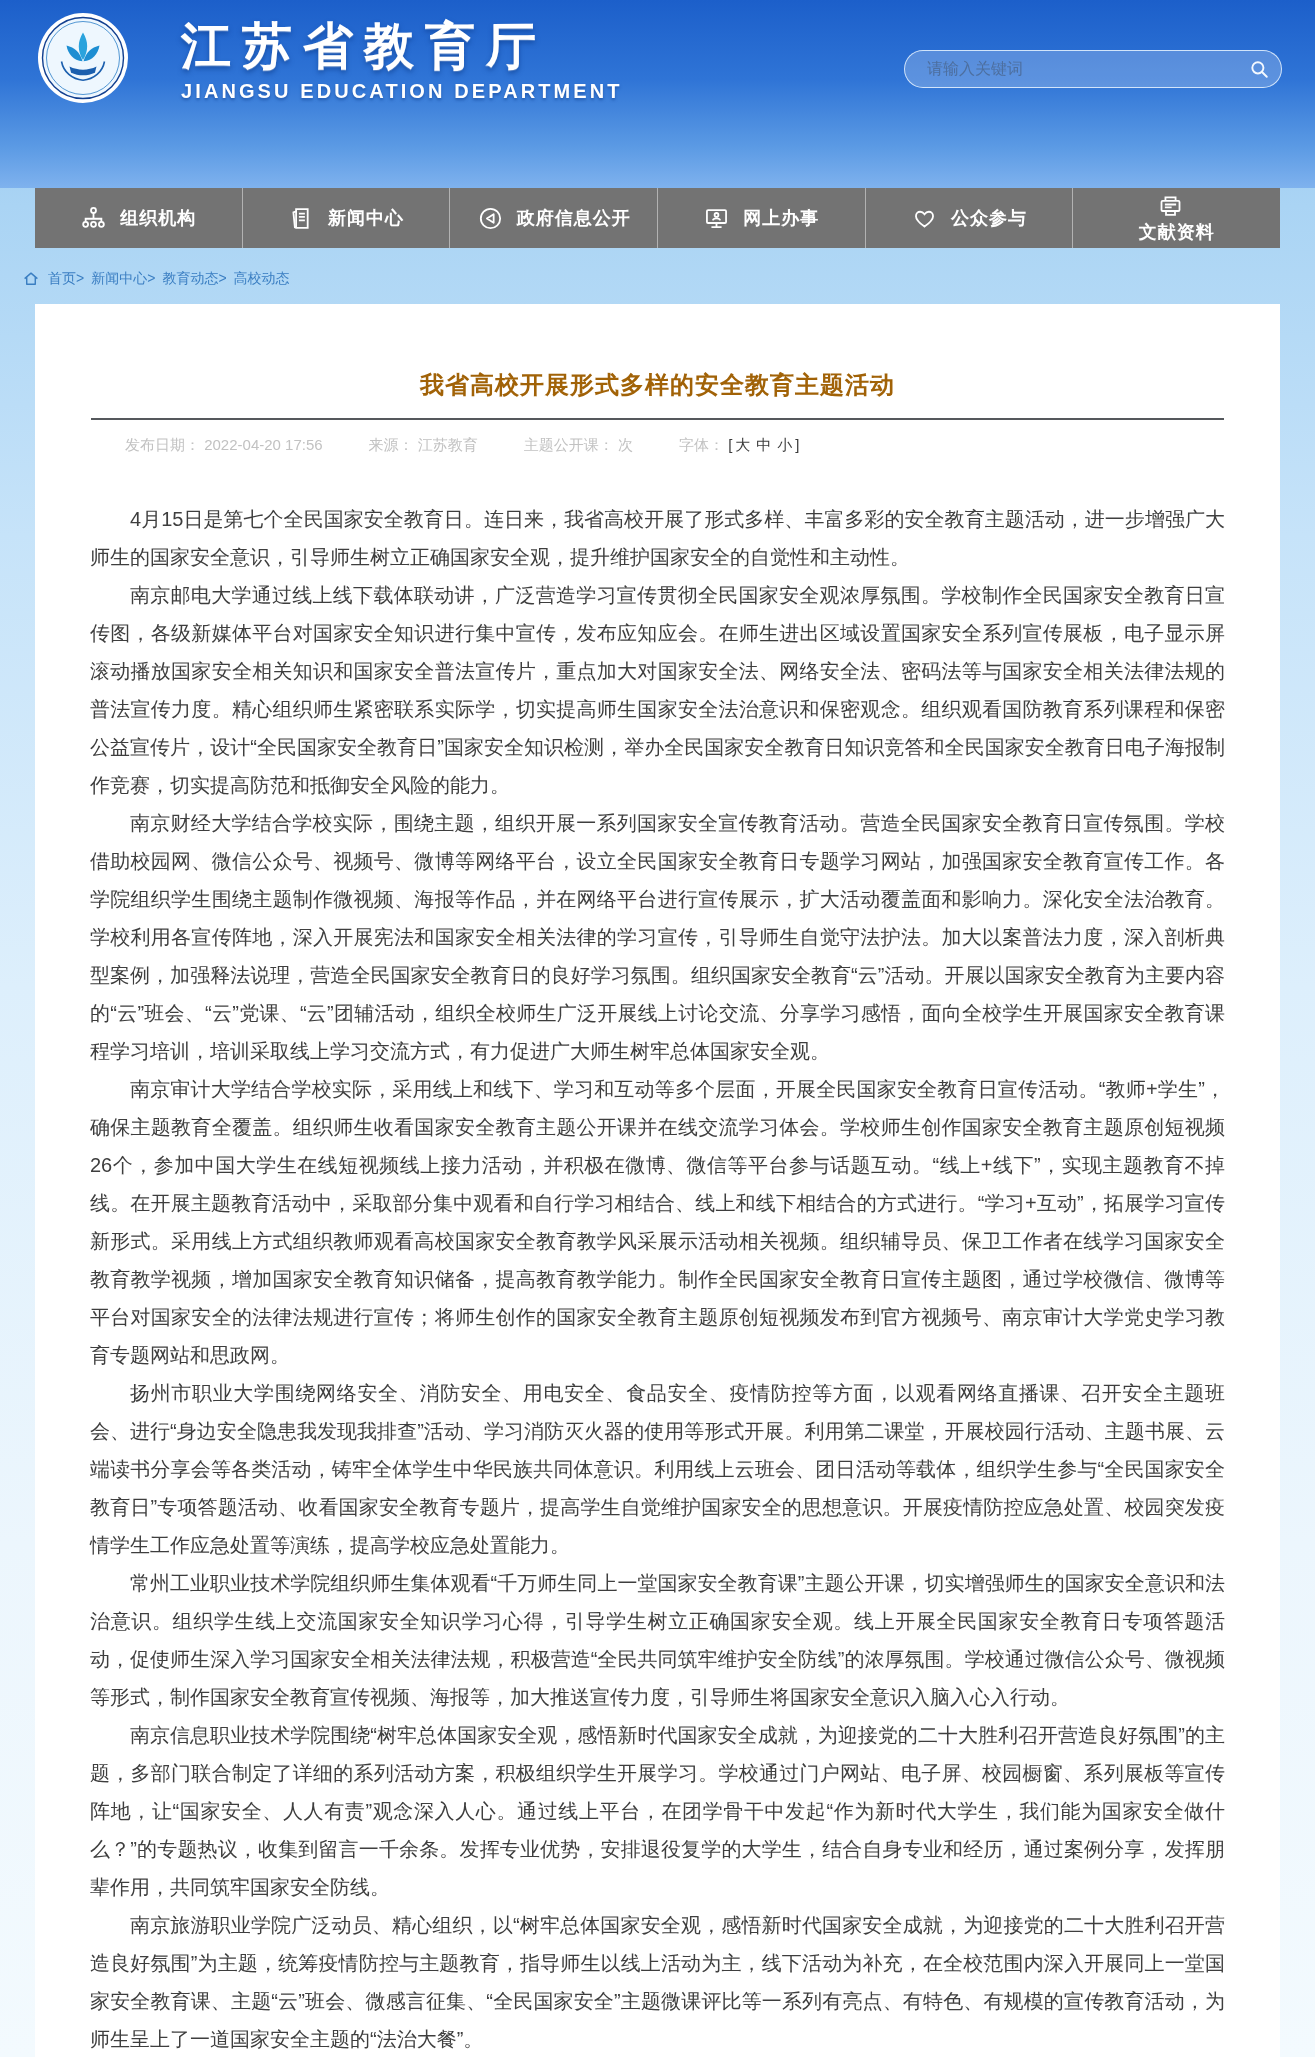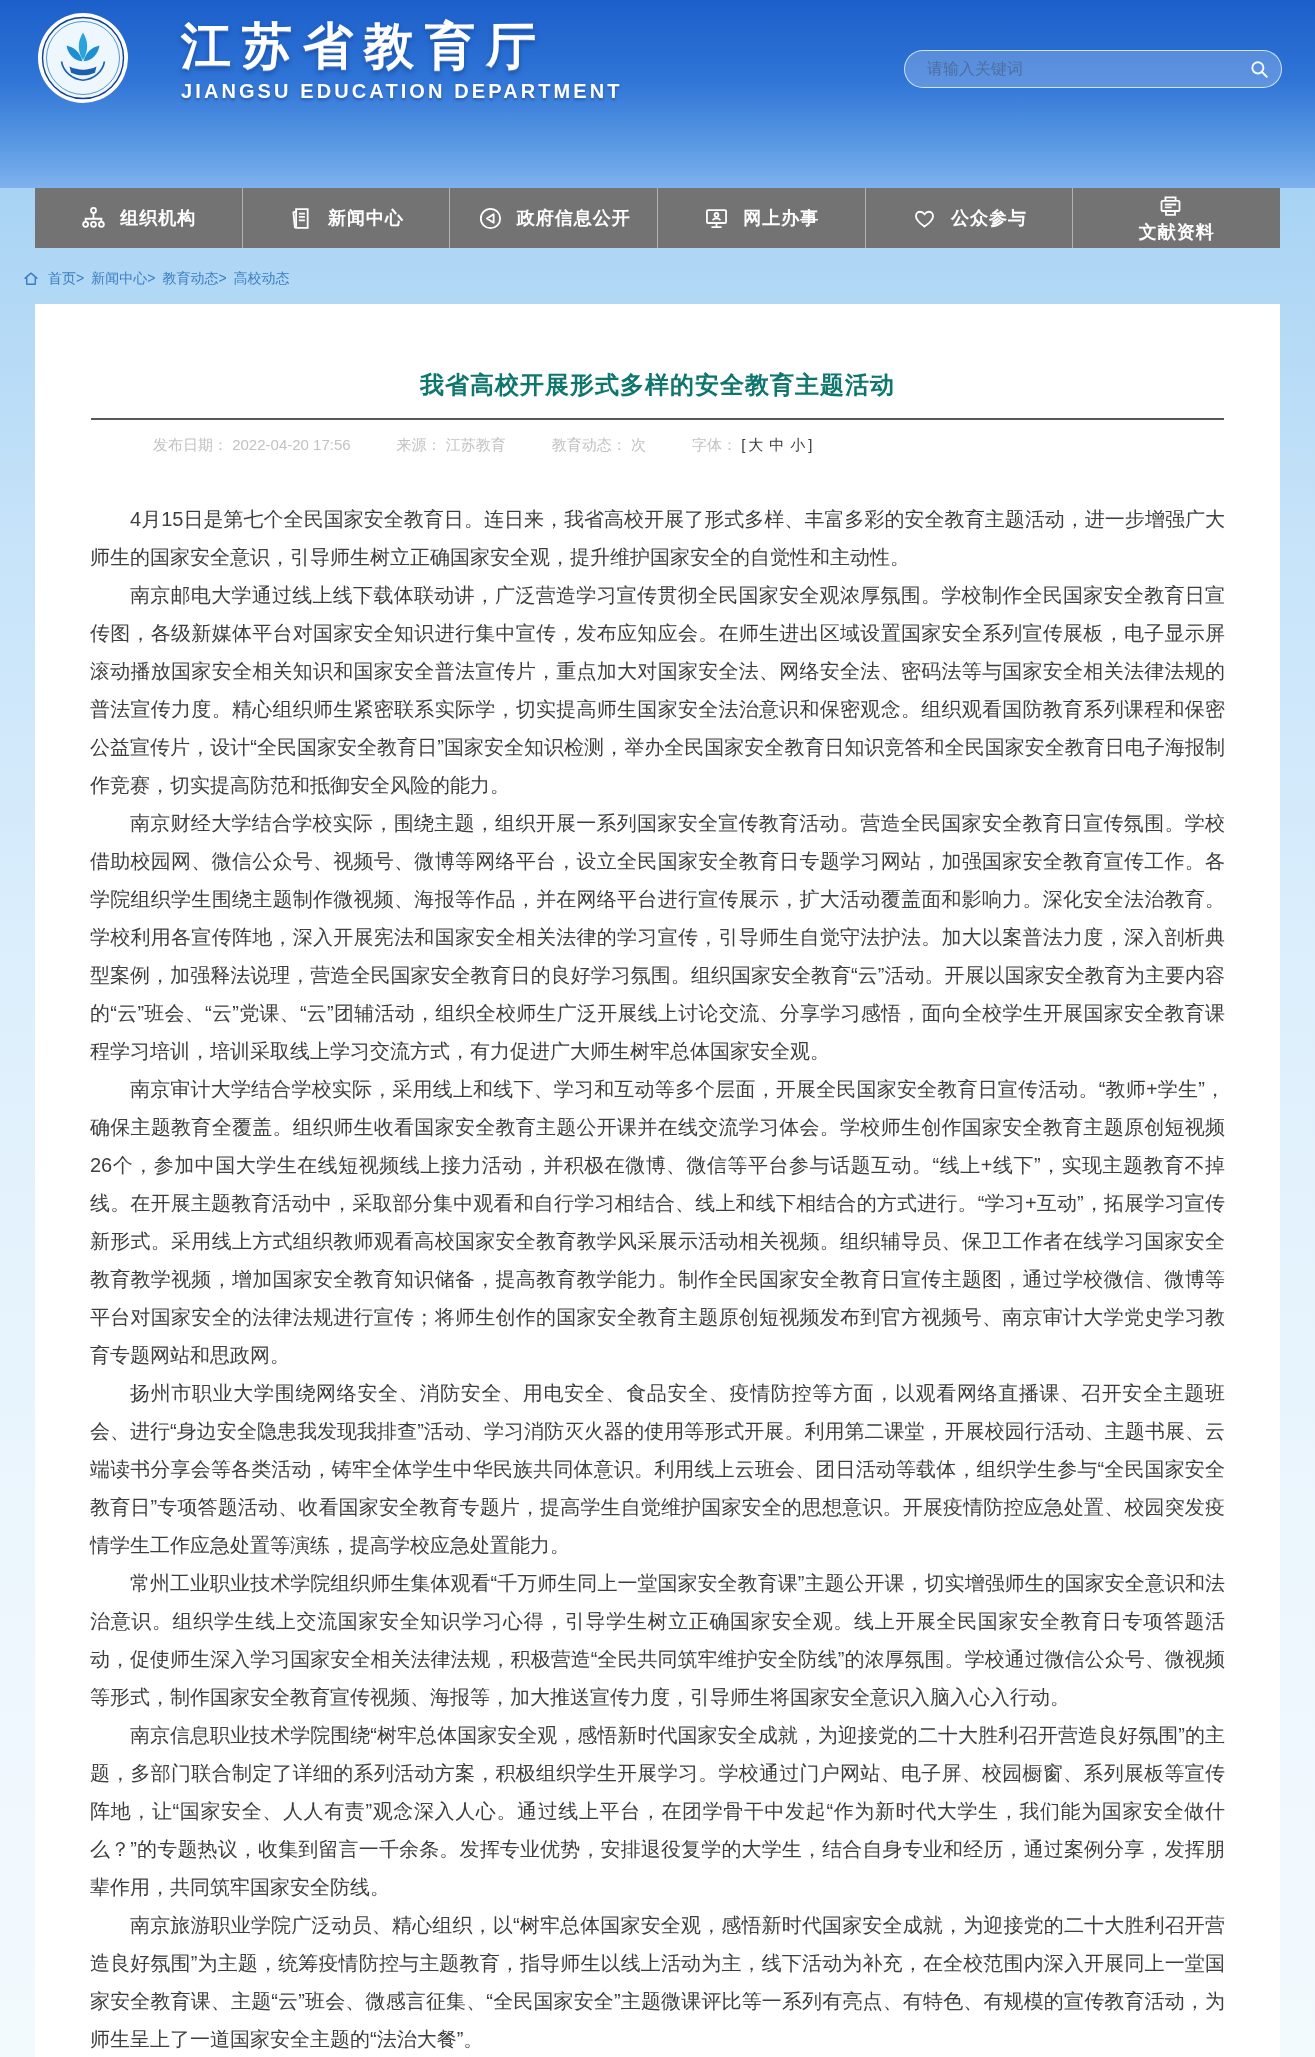--- a/index.html
+++ b/index.html
@@ -38,23 +38,23 @@
   .nav-icon svg{width:100%;height:100%;display:block;}
   
   .breadcrumb{position:absolute;left:22px;top:270px;display:flex;align-items:center;
     font-size:14px;color:#3a7ec2;}
   .home-icon{width:18px;height:18px;margin-right:8px;color:#3a7ec2;}
   .home-icon svg{width:100%;height:100%;display:block;}
   .crumb{margin-right:7px;cursor:pointer;white-space:pre;}
   
   .card{position:absolute;left:35px;top:304px;width:1245px;height:1753px;background:#ffffff;overflow:hidden;}
   .article-title{margin:64px 56px 0;text-align:center;font-size:24px;font-weight:bold;
-    color:#0f766e;line-height:34px;letter-spacing:1px;}
+    color:#a16207;line-height:34px;letter-spacing:1px;}
   .title-divider{margin:16px 56px 0;border-top:2px solid #55585c;height:0;}
-  .meta{margin:14px 0 0 118px;font-size:15px;color:#c2c2c2;display:flex;align-items:center;line-height:22px;}
+  .meta{margin:14px 0 0 90px;font-size:15px;color:#c2c2c2;display:flex;align-items:center;line-height:22px;}
   .meta .item{margin-right:46px;white-space:pre;}
   .font-bracket{color:#3c3c3c;}
   .font-opt{color:#3c3c3c;margin:0 3px;cursor:pointer;}
   .article-body{margin:44px 55px 0;font-size:20px;line-height:38px;color:#3e3e3e;
     text-align:justify;}
   .article-body p{margin:0;text-indent:2em;}
 </style>
 </head>
 <body>
 
@@ -176,21 +176,21 @@
   </span>
   <span><span class="crumb">首页&gt;</span><span class="crumb">新闻中心&gt;</span><span class="crumb">教育动态&gt;</span><span class="crumb">高校动态</span></span>
 </div>
 
 <div class="card">
   <h1 class="article-title">我省高校开展形式多样的安全教育主题活动</h1>
   <div class="title-divider"></div>
   <div class="meta">
     <span class="item"><span>发布日期： </span><span>2022-04-20 17:56</span></span>
     <span class="item"><span>来源： </span><span>江苏教育</span></span>
-    <span class="item"><span>教育动态： </span><span>次</span></span>
+    <span class="item"><span>主题公开课： </span><span>次</span></span>
     <span class="item"><span>字体：</span> <span class="font-bracket">[</span><span><span class="font-opt">大</span><span class="font-opt">中</span><span class="font-opt">小</span></span><span class="font-bracket">]</span></span>
   </div>
   <div class="article-body">
       <p>4月15日是第七个全民国家安全教育日。连日来，我省高校开展了形式多样、丰富多彩的安全教育主题活动，进一步增强广大师生的国家安全意识，引导师生树立正确国家安全观，提升维护国家安全的自觉性和主动性。</p>
       <p>南京邮电大学通过线上线下载体联动讲，广泛营造学习宣传贯彻全民国家安全观浓厚氛围。学校制作全民国家安全教育日宣传图，各级新媒体平台对国家安全知识进行集中宣传，发布应知应会。在师生进出区域设置国家安全系列宣传展板，电子显示屏滚动播放国家安全相关知识和国家安全普法宣传片，重点加大对国家安全法、网络安全法、密码法等与国家安全相关法律法规的普法宣传力度。精心组织师生紧密联系实际学，切实提高师生国家安全法治意识和保密观念。组织观看国防教育系列课程和保密公益宣传片，设计“全民国家安全教育日”国家安全知识检测，举办全民国家安全教育日知识竞答和全民国家安全教育日电子海报制作竞赛，切实提高防范和抵御安全风险的能力。</p>
       <p>南京财经大学结合学校实际，围绕主题，组织开展一系列国家安全宣传教育活动。营造全民国家安全教育日宣传氛围。学校借助校园网、微信公众号、视频号、微博等网络平台，设立全民国家安全教育日专题学习网站，加强国家安全教育宣传工作。各学院组织学生围绕主题制作微视频、海报等作品，并在网络平台进行宣传展示，扩大活动覆盖面和影响力。深化安全法治教育。学校利用各宣传阵地，深入开展宪法和国家安全相关法律的学习宣传，引导师生自觉守法护法。加大以案普法力度，深入剖析典型案例，加强释法说理，营造全民国家安全教育日的良好学习氛围。组织国家安全教育“云”活动。开展以国家安全教育为主要内容的“云”班会、“云”党课、“云”团辅活动，组织全校师生广泛开展线上讨论交流、分享学习感悟，面向全校学生开展国家安全教育课程学习培训，培训采取线上学习交流方式，有力促进广大师生树牢总体国家安全观。</p>
       <p>南京审计大学结合学校实际，采用线上和线下、学习和互动等多个层面，开展全民国家安全教育日宣传活动。“教师+学生”，确保主题教育全覆盖。组织师生收看国家安全教育主题公开课并在线交流学习体会。学校师生创作国家安全教育主题原创短视频26个，参加中国大学生在线短视频线上接力活动，并积极在微博、微信等平台参与话题互动。“线上+线下”，实现主题教育不掉线。在开展主题教育活动中，采取部分集中观看和自行学习相结合、线上和线下相结合的方式进行。“学习+互动”，拓展学习宣传新形式。采用线上方式组织教师观看高校国家安全教育教学风采展示活动相关视频。组织辅导员、保卫工作者在线学习国家安全教育教学视频，增加国家安全教育知识储备，提高教育教学能力。制作全民国家安全教育日宣传主题图，通过学校微信、微博等平台对国家安全的法律法规进行宣传；将师生创作的国家安全教育主题原创短视频发布到官方视频号、南京审计大学党史学习教育专题网站和思政网。</p>
       <p>扬州市职业大学围绕网络安全、消防安全、用电安全、食品安全、疫情防控等方面，以观看网络直播课、召开安全主题班会、进行“身边安全隐患我发现我排查”活动、学习消防灭火器的使用等形式开展。利用第二课堂，开展校园行活动、主题书展、云端读书分享会等各类活动，铸牢全体学生中华民族共同体意识。利用线上云班会、团日活动等载体，组织学生参与“全民国家安全教育日”专项答题活动、收看国家安全教育专题片，提高学生自觉维护国家安全的思想意识。开展疫情防控应急处置、校园突发疫情学生工作应急处置等演练，提高学校应急处置能力。</p>
       <p>常州工业职业技术学院组织师生集体观看“千万师生同上一堂国家安全教育课”主题公开课，切实增强师生的国家安全意识和法治意识。组织学生线上交流国家安全知识学习心得，引导学生树立正确国家安全观。线上开展全民国家安全教育日专项答题活动，促使师生深入学习国家安全相关法律法规，积极营造“全民共同筑牢维护安全防线”的浓厚氛围。学校通过微信公众号、微视频等形式，制作国家安全教育宣传视频、海报等，加大推送宣传力度，引导师生将国家安全意识入脑入心入行动。</p>
       <p>南京信息职业技术学院围绕“树牢总体国家安全观，感悟新时代国家安全成就，为迎接党的二十大胜利召开营造良好氛围”的主题，多部门联合制定了详细的系列活动方案，积极组织学生开展学习。学校通过门户网站、电子屏、校园橱窗、系列展板等宣传阵地，让“国家安全、人人有责”观念深入人心。通过线上平台，在团学骨干中发起“作为新时代大学生，我们能为国家安全做什么？”的专题热议，收集到留言一千余条。发挥专业优势，安排退役复学的大学生，结合自身专业和经历，通过案例分享，发挥朋辈作用，共同筑牢国家安全防线。</p>

